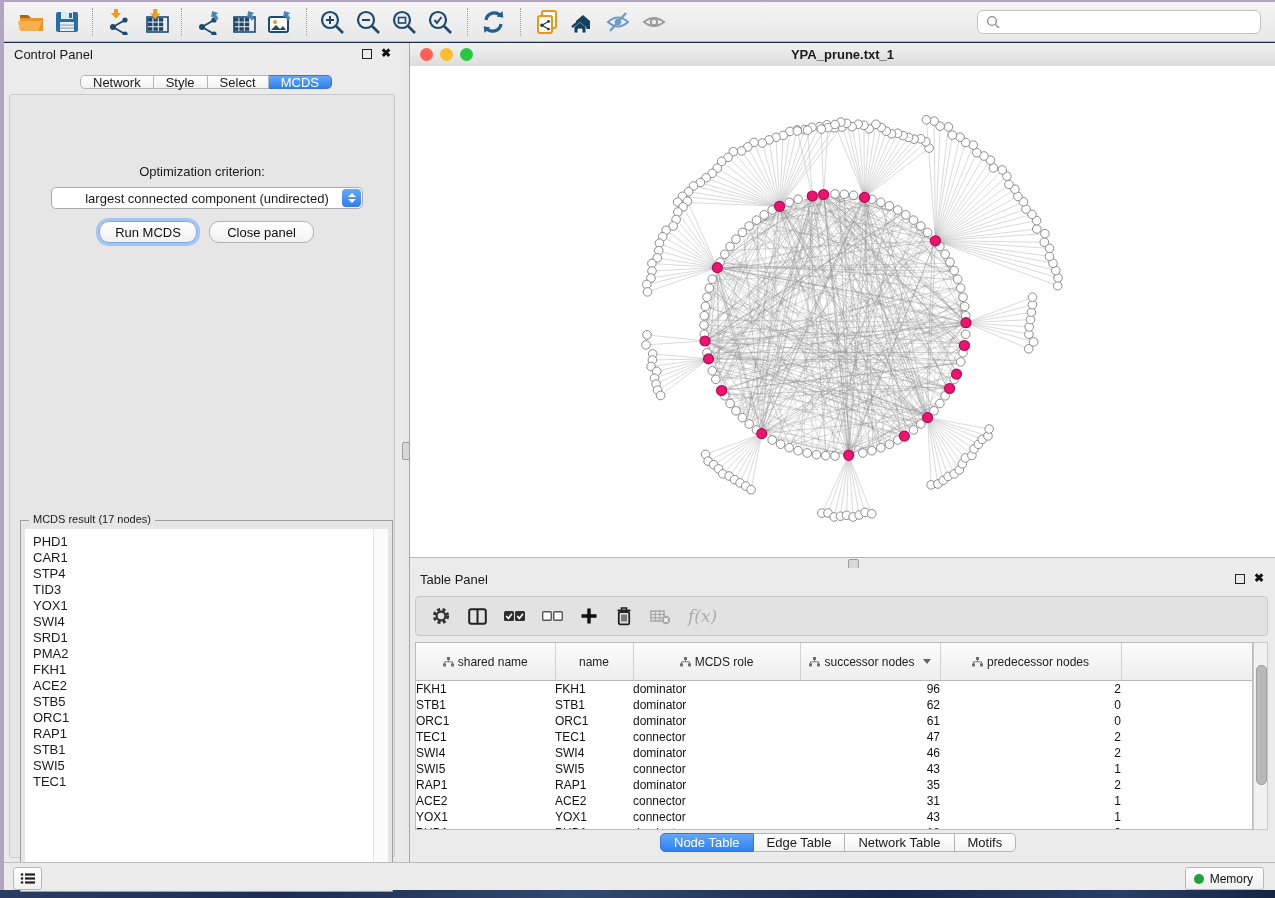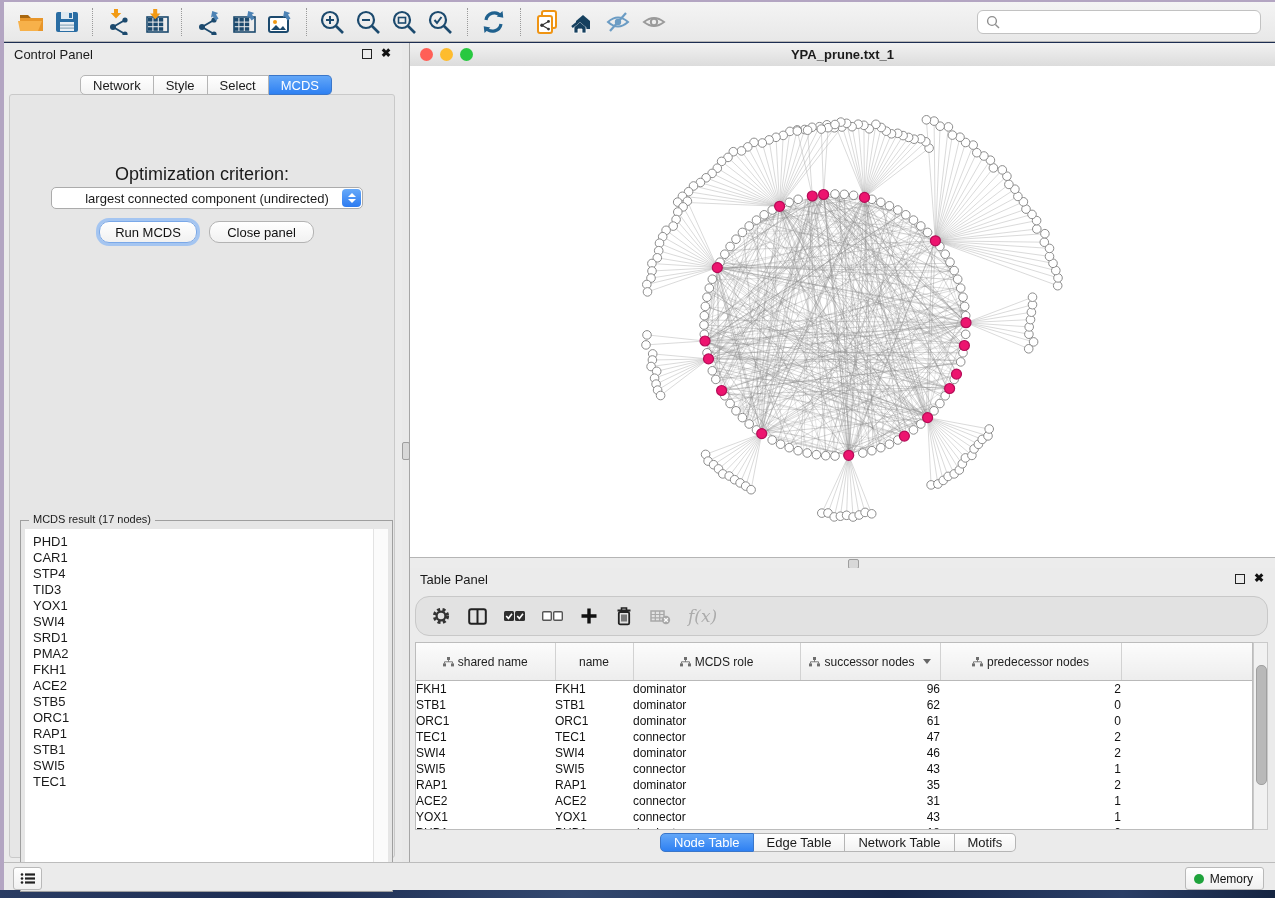--- a/index.html
+++ b/index.html
@@ -21,27 +21,27 @@
      border:1px solid #c2c2c2;border-radius:6px;display:flex;align-items:center;padding:0 8px;box-sizing:border-box}
   #search-box input{border:none;outline:none;flex:1;font:13px "Liberation Sans",sans-serif;background:transparent;margin-left:6px}
   
   #control-panel{left:4px;top:43px;width:398px;height:819px;background:#ebebeb}
   .panel-titlebar{height:22px;display:flex;align-items:center;padding:0 10px;font-size:13px;position:relative}
   .float-icon{width:8px;height:8px;border:1.5px solid #222;display:inline-block;position:absolute;top:6px}
   .close-icon{font-size:12px;font-weight:bold;color:#111;position:absolute;top:3px}
   #cp-body{position:absolute;left:5px;top:51px;width:386px;height:764px;background:#e6e6e6;
      border:1px solid #c9c9c9;border-radius:3px;box-sizing:border-box}
   .seg-tabs{display:flex;z-index:2}
-  .seg{height:20px;display:flex;align-items:center;justify-content:center;padding:0 12px;font-size:13px;
+  .seg{height:14px;display:flex;align-items:center;justify-content:center;padding:0 12px;font-size:13px;
      background:linear-gradient(#ffffff,#f2f2f2);border:1px solid #b5b5b5;border-left:none;color:#1a1a1a;box-sizing:border-box}
   .seg:first-child{border-left:1px solid #b5b5b5;border-radius:5px 0 0 5px}
   .seg:last-child{border-radius:0 5px 5px 0}
   .seg.active{background:linear-gradient(#63a7f8,#2e80f2);color:#fff;border-color:#3a76c9}
   #cp-tabs{position:absolute;left:76px;top:32px}
-  #opt-label{position:absolute;left:0;top:69px;width:100%;text-align:center;font-size:18px}
+  #opt-label{position:absolute;left:0;top:69px;width:100%;text-align:center;font-size:13px}
   #criterion-select{position:absolute;left:41px;top:92px;width:312px;height:22px;background:#fff;
      border:1px solid #ababab;border-radius:5px;display:flex;align-items:center;justify-content:center;
      font-size:13px;box-sizing:border-box}
   #criterion-select .stepper{position:absolute;right:1px;top:1px;width:19px;height:18px;border-radius:4px;
      background:linear-gradient(#66a9f9,#2d7bf0);display:flex;flex-direction:column;align-items:center;justify-content:center;gap:2px}
   .tri-up{width:0;height:0;border-left:4px solid transparent;border-right:4px solid transparent;border-bottom:4px solid #fff}
   .tri-dn{width:0;height:0;border-left:4px solid transparent;border-right:4px solid transparent;border-top:4px solid #fff}
   .btn{position:absolute;height:22px;background:linear-gradient(#ffffff,#f1f1f1);border:1px solid #b3b3b3;
      border-radius:10px;font:13px "Liberation Sans",sans-serif;color:#111}
   #run-btn{left:89px;top:126px;width:98px;box-shadow:0 0 0 3px rgba(110,170,250,.55);border-color:#7aa8e8}
@@ -59,21 +59,21 @@
   
   #network-window{left:410px;top:43px;width:865px;height:514px}
   #net-titlebar{height:23px;background:linear-gradient(#f2f2f2,#dcdcdc);border-bottom:1px solid #a8a8a8;position:relative}
   .light{position:absolute;top:5px;width:13px;height:13px;border-radius:50%}
   #net-title{position:absolute;left:0;top:0;width:100%;height:23px;line-height:23px;text-align:center;
      font-size:13px;font-weight:600;color:#1b1b1b}
   #net-canvas{position:absolute;left:0;top:23px;background:#fff}
   
   #table-panel{left:410px;top:568px;width:865px;height:294px;background:#ebebeb}
   #tp-toolbar{position:absolute;left:5px;top:28px;width:853px;height:40px;background:#e2e2e2;
-     border:1px solid #c8c8c8;border-radius:14px;display:flex;align-items:center;padding-left:15px;gap:17px;box-sizing:border-box}
+     border:1px solid #c8c8c8;border-radius:4px;display:flex;align-items:center;padding-left:15px;gap:17px;box-sizing:border-box}
   .tp-icon{display:flex;align-items:center;justify-content:center;min-width:18px;height:24px}
   #node-table-wrap{position:absolute;left:5px;top:74px;width:838px;height:188px;background:#fff;
      border:1px solid #bcbcbc;box-sizing:border-box;overflow:hidden}
   #node-table{border-collapse:collapse;table-layout:fixed;width:836px}
   #node-table th{height:20px;padding:0;background:linear-gradient(#fcfcfc,#ededed);
      border-right:1px solid #d2d2d2;border-bottom:1px solid #b9b9b9;font-size:12px;font-weight:400;color:#222}
   #node-table th .hwrap{display:flex;align-items:center;justify-content:center;gap:4px;height:37px}
   #node-table td{height:16px;line-height:16px;font-size:12px;color:#111;padding:0;white-space:nowrap;overflow:hidden}
   td.al{padding-left:13px}td.al2{padding-left:9px}td.ar{text-align:right;padding-right:18px}td.ar2{text-align:right;padding-right:20px}
   .sort-tri{width:0;height:0;border-left:4px solid transparent;border-right:4px solid transparent;border-top:5px solid #666;margin-left:4px}

